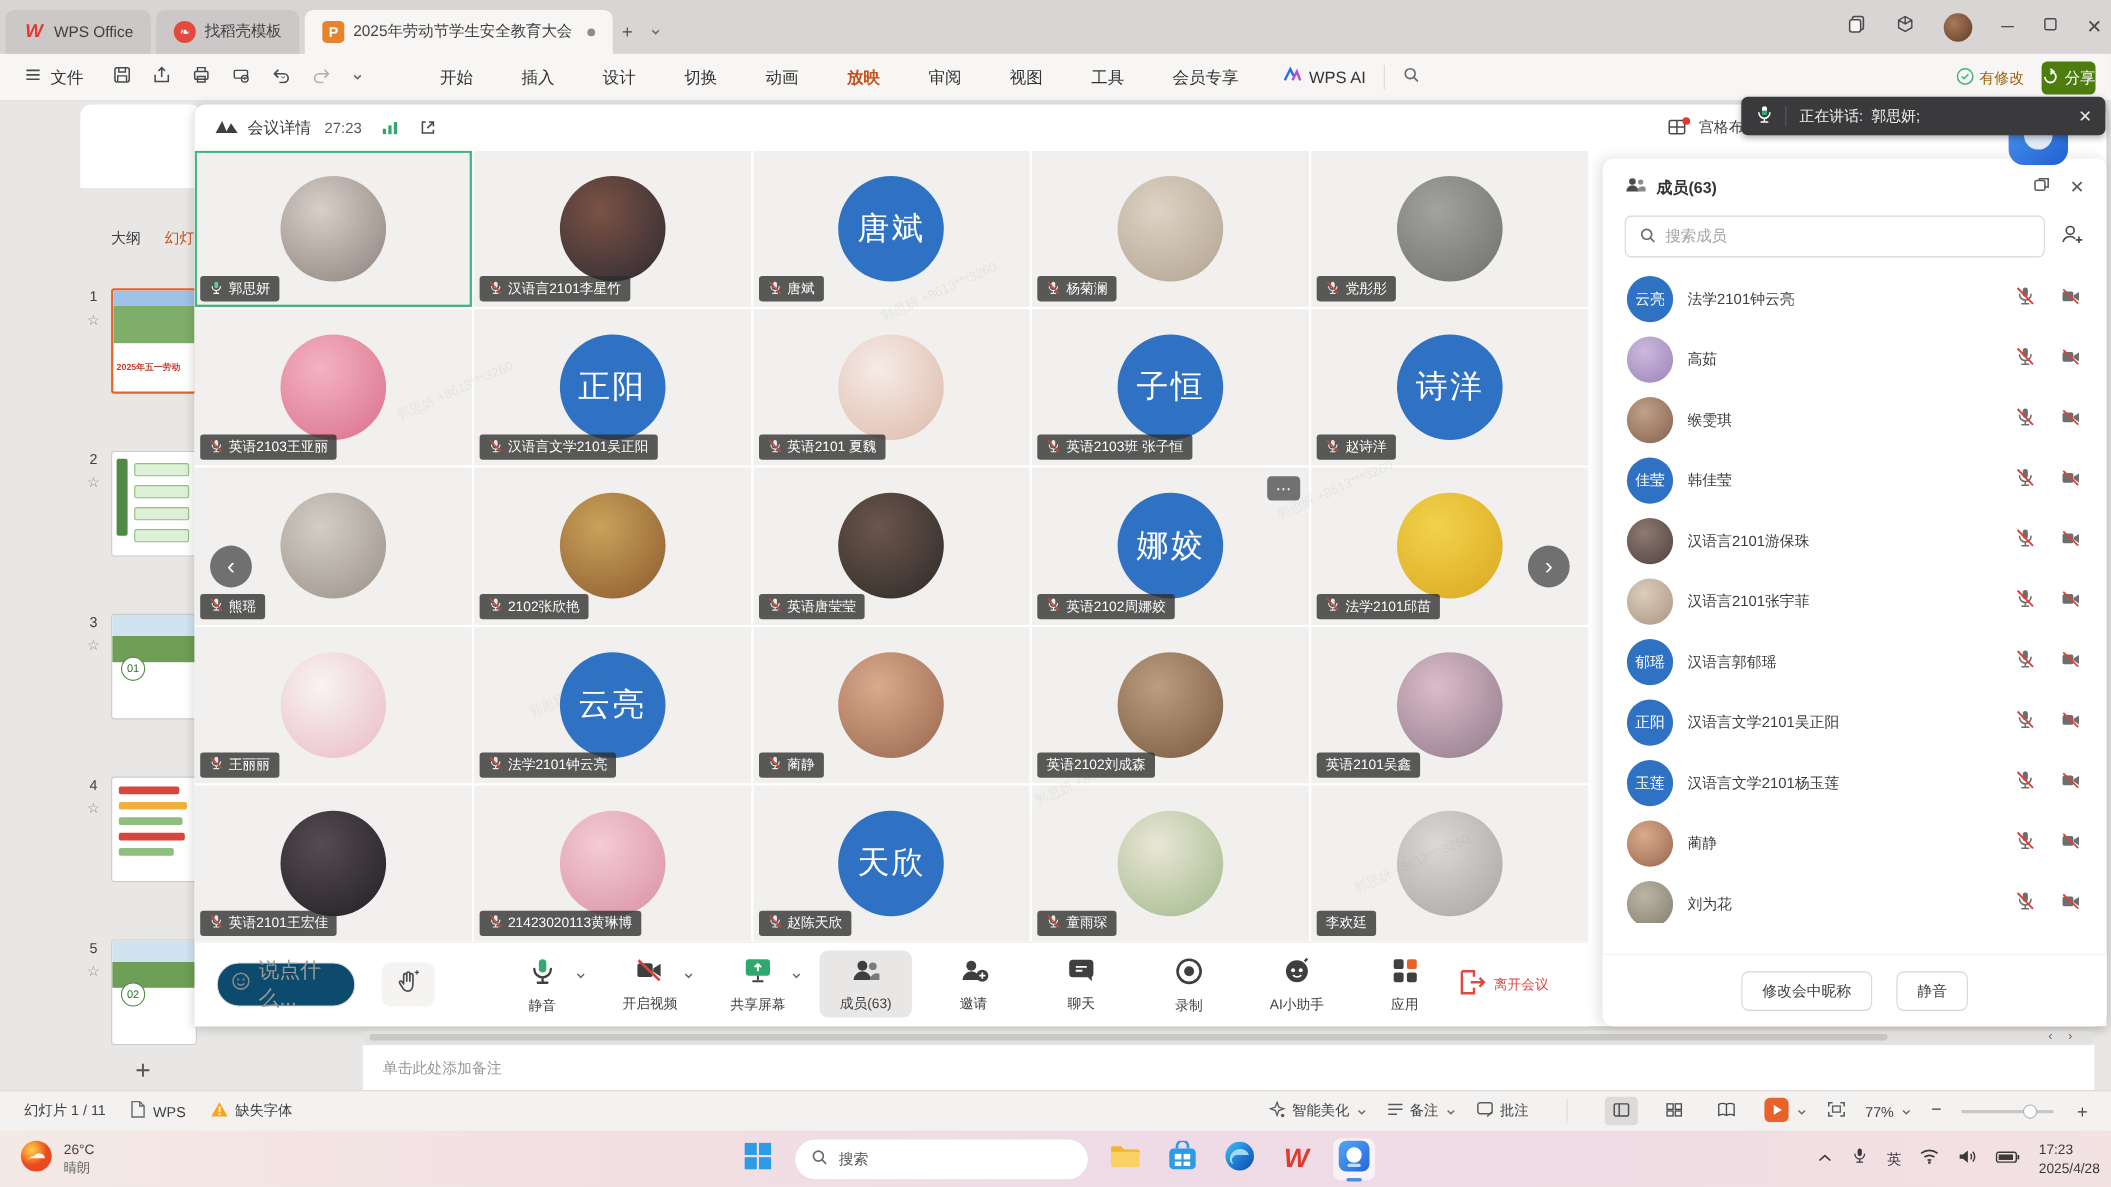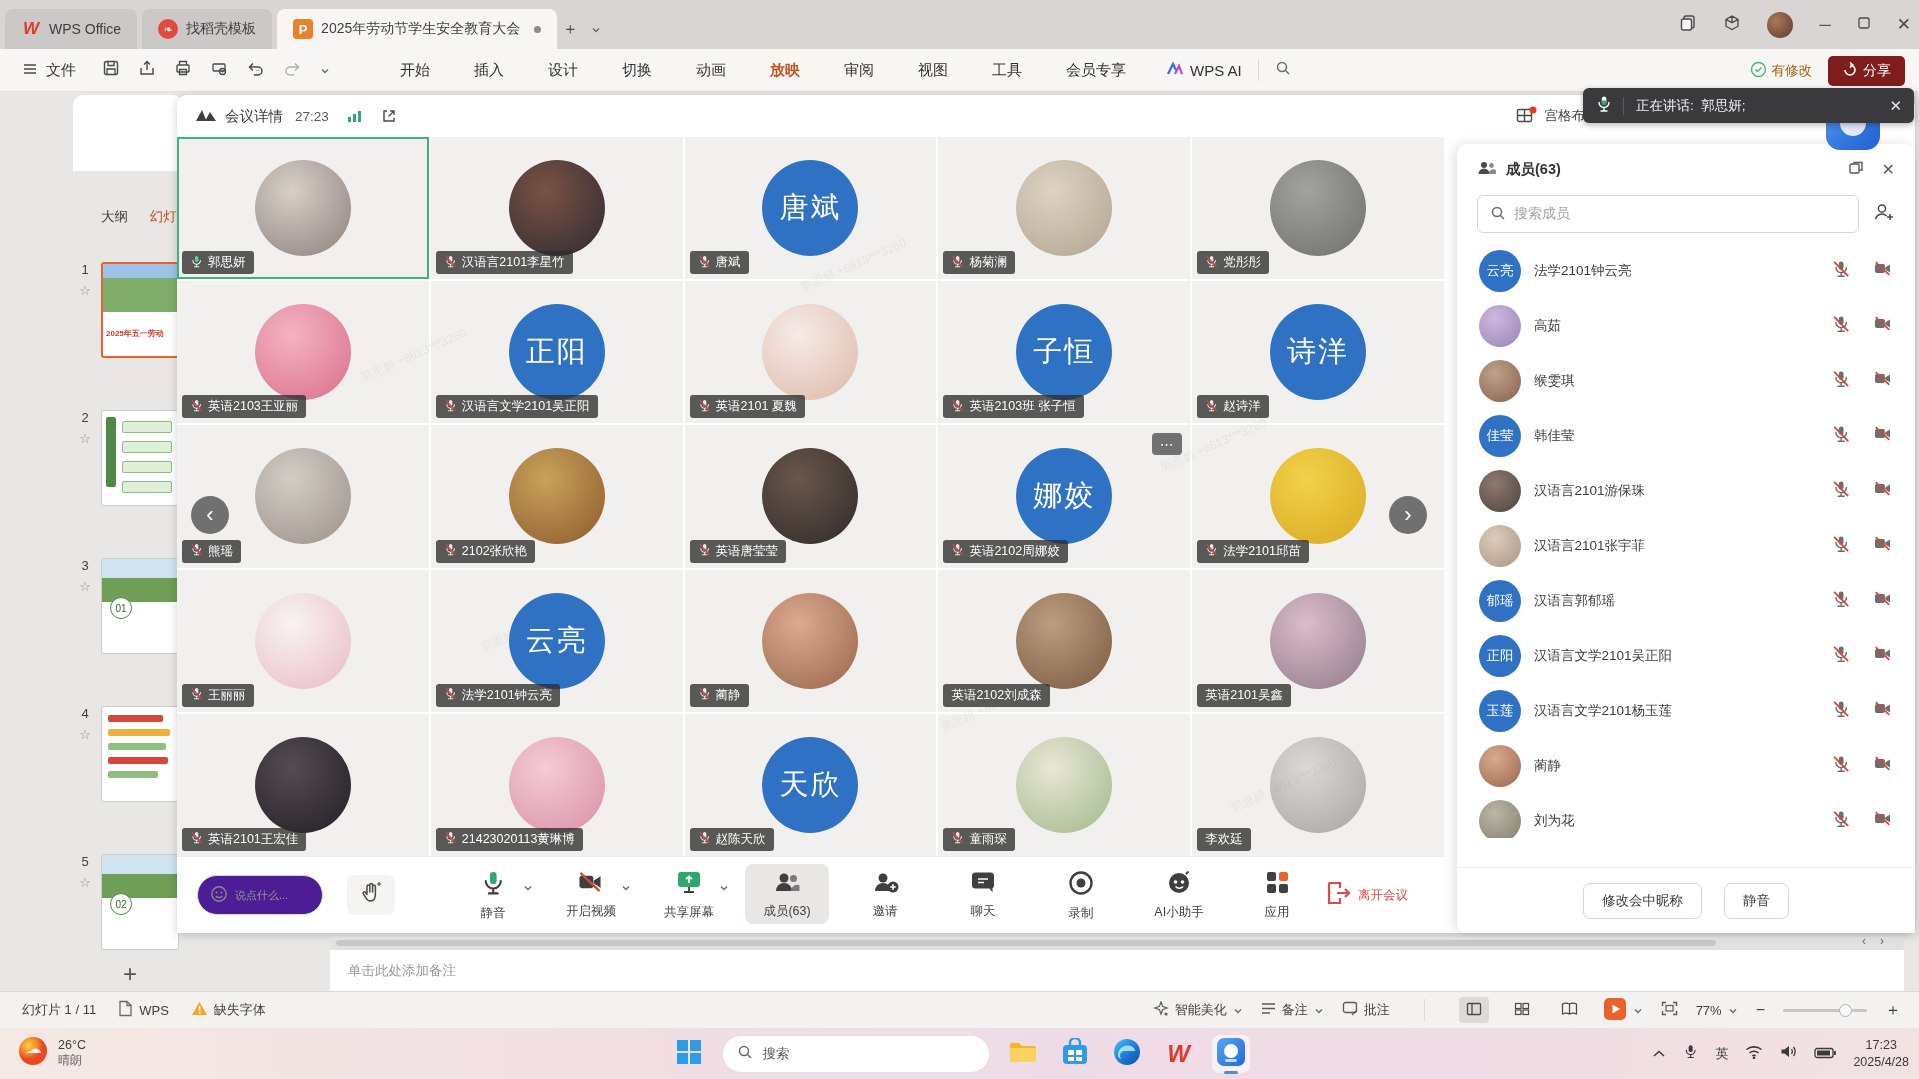--- a/index.html
+++ b/index.html
@@ -17,21 +17,21 @@
   #winctrl{position:absolute;right:8px;top:0;height:49px;display:flex;align-items:center;gap:26px;color:#4a4a4a;}
   #winctrl .avatar-top{width:26px;height:26px;border-radius:50%;background:radial-gradient(circle at 35% 35%,#a8795a,#5f3c28);}
   
   #ribbon{position:absolute;left:0;top:49px;width:1919px;height:43px;background:#f7f6f5;border-bottom:1px solid #e2e0de;display:flex;align-items:center;}
   #filebtn{display:flex;align-items:center;gap:8px;font-size:15px;color:#333;margin-left:22px;}
   #qicons{display:flex;align-items:center;gap:18px;margin-left:26px;color:#4a4a4a;}
   .vsep{width:1px;height:22px;background:#dcdad8;margin:0 16px;}
   #menus{display:flex;align-items:center;gap:44px;margin-left:70px;font-size:15px;color:#333;}
   .rmenu.active{color:#c4521f;font-weight:bold;}
   #ribbonright{position:absolute;right:14px;top:0;height:43px;display:flex;align-items:center;gap:16px;}
-  #sharebtn{background:#7f1d1d;color:#fff;font-size:14px;border-radius:5px;height:30px;padding:0 14px;display:flex;align-items:center;gap:6px;}
+  #sharebtn{background:#4d7c0f;color:#fff;font-size:14px;border-radius:5px;height:30px;padding:0 0;display:flex;align-items:center;gap:6px;}
   #modified{display:flex;align-items:center;gap:5px;font-size:13.5px;color:#a16207;}
   #wpsai{display:flex;align-items:center;gap:6px;font-size:15px;color:#333;margin-left:40px;}
   
   #slidepanel{position:absolute;left:63px;top:92px;width:116px;height:901px;}
   #panelcard{position:absolute;left:10px;top:3px;width:110px;height:76px;background:#fff;border-radius:10px 10px 0 0;}
   #outlinetabs{position:absolute;left:38px;top:116px;font-size:13.5px;color:#3f3f3f;white-space:nowrap;}
   #outlinetabs .otab2{color:#c4521f;margin-left:18px;}
   .slideblock{position:absolute;left:14px;display:flex;gap:8px;}
   .snum{font-size:13px;color:#3f3f3f;text-align:center;width:16px;}
   .snum .star{color:#8f8d8b;font-size:13px;margin-top:6px;}
@@ -57,21 +57,21 @@
   .tile{background:#f1f0ee;position:relative;display:flex;align-items:center;justify-content:center;}
   .tile.active{outline:2px solid #3cb37e;outline-offset:-2px;}
   .pav{width:96px;height:96px;border-radius:50%;}
   .pav.av-text{background:#2f72c4;color:#fff;font-size:29px;letter-spacing:2px;display:flex;align-items:center;justify-content:center;}
   .plabel{position:absolute;left:5px;bottom:5px;background:rgba(45,45,45,.78);border-radius:3px;padding:3px 8px;display:flex;align-items:center;gap:5px;color:#fff;font-size:12.5px;max-width:92%;white-space:nowrap;}
   .morebtn{position:absolute;right:8px;top:8px;width:30px;height:22px;background:rgba(90,90,90,.85);color:#fff;border-radius:4px;display:flex;align-items:center;justify-content:center;font-size:14px;letter-spacing:1px;}
   .navarrow{position:absolute;top:50%;transform:translateY(-50%);width:38px;height:38px;border-radius:50%;background:rgba(70,70,70,.75);color:#fff;font-size:22px;display:flex;align-items:center;justify-content:center;z-index:5;}
   .wm{position:absolute;color:#777;opacity:.10;font-size:12px;transform:rotate(-24deg);white-space:nowrap;z-index:4;}
   
   #mtools{position:absolute;left:0;bottom:0;width:1267px;height:77px;background:#fff;border-top:1px solid #efedec;display:flex;align-items:center;}
-  #chatinput{margin-left:20px;width:126px;height:40px;border:1px solid #dddbd9;background:#4c1d95;border-radius:20px;display:flex;align-items:center;gap:7px;padding:0 12px;color:#9a9896;font-size:11px;}
+  #chatinput{margin-left:20px;width:126px;height:40px;border:1px solid #dddbd9;background:#0c4a6e;border-radius:20px;display:flex;align-items:center;gap:7px;padding:0 12px;color:#9a9896;font-size:19px;}
   #handbtn{margin-left:24px;width:48px;height:40px;background:#f5f4f3;border-radius:8px;display:flex;align-items:center;justify-content:center;}
   #toolcenter{display:flex;align-items:flex-start;gap:14px;margin-left:56px;}
   .titem{width:84px;display:flex;flex-direction:column;align-items:center;gap:5px;padding:6px 0 4px;border-radius:8px;position:relative;}
   .titem.active{background:#e9e7e5;}
   .titem .tlabel{font-size:12.5px;color:#3f3f3f;white-space:nowrap;}
   .titem .tcaret{position:absolute;right:2px;top:14px;}
   #leavebtn{margin-left:auto;margin-right:36px;display:flex;flex-direction:row;align-items:center;gap:5px;}
   #leavebtn .tlabel{font-size:12.5px;color:#e04844;white-space:nowrap;}
   
   #mpanel{position:absolute;right:0;top:49px;width:458px;height:789px;background:#fff;border-radius:10px;box-shadow:-3px 0 12px rgba(0,0,0,.12);z-index:6;}
@@ -111,21 +111,21 @@
   #taskbar{position:absolute;left:0;top:1028px;width:1919px;height:51px;background:linear-gradient(90deg,#f4e9e4 0%,#f2dfe3 30%,#eedbe6 55%,#f0dde4 80%,#f3e2e2 100%);}
   #weather{position:absolute;left:16px;top:6px;display:flex;align-items:center;gap:8px;}
   #wtxt{font-size:12.5px;color:#3f3f3f;line-height:1.25;}
   #wtxt .sub{font-size:12px;color:#666;}
   #centericons{position:absolute;left:50%;top:0;height:51px;transform:translateX(-50%);display:flex;align-items:center;gap:14px;}
   .tbicon{width:38px;height:38px;border-radius:7px;display:flex;align-items:center;justify-content:center;}
   .tbicon.activeapp{background:rgba(255,255,255,.6);position:relative;}
   .tbicon.activeapp:after{content:"";position:absolute;bottom:-1px;left:12px;width:14px;height:3px;border-radius:2px;background:#4c8fd6;}
   #searchpill{width:268px;height:38px;border-radius:19px;background:#fff;border:1px solid #e5dfe2;display:flex;align-items:center;gap:10px;padding:0 14px;font-size:13.5px;color:#555;}
   #tray{position:absolute;right:10px;top:0;height:51px;display:flex;align-items:center;gap:17px;color:#3a3a3a;}
-  #clock{text-align:center;font-size:12.5px;color:#3a3a3a;line-height:1.3;}
+  #clock{text-align:left;font-size:12.5px;color:#3a3a3a;line-height:1.3;}
 </style>
 </head>
 <body>
 
 <div id="tabbar">
   <div class="tab">
     <span class="ticon wlogo">W</span>
     <span>WPS Office</span>
   </div>
   <div class="tab">

